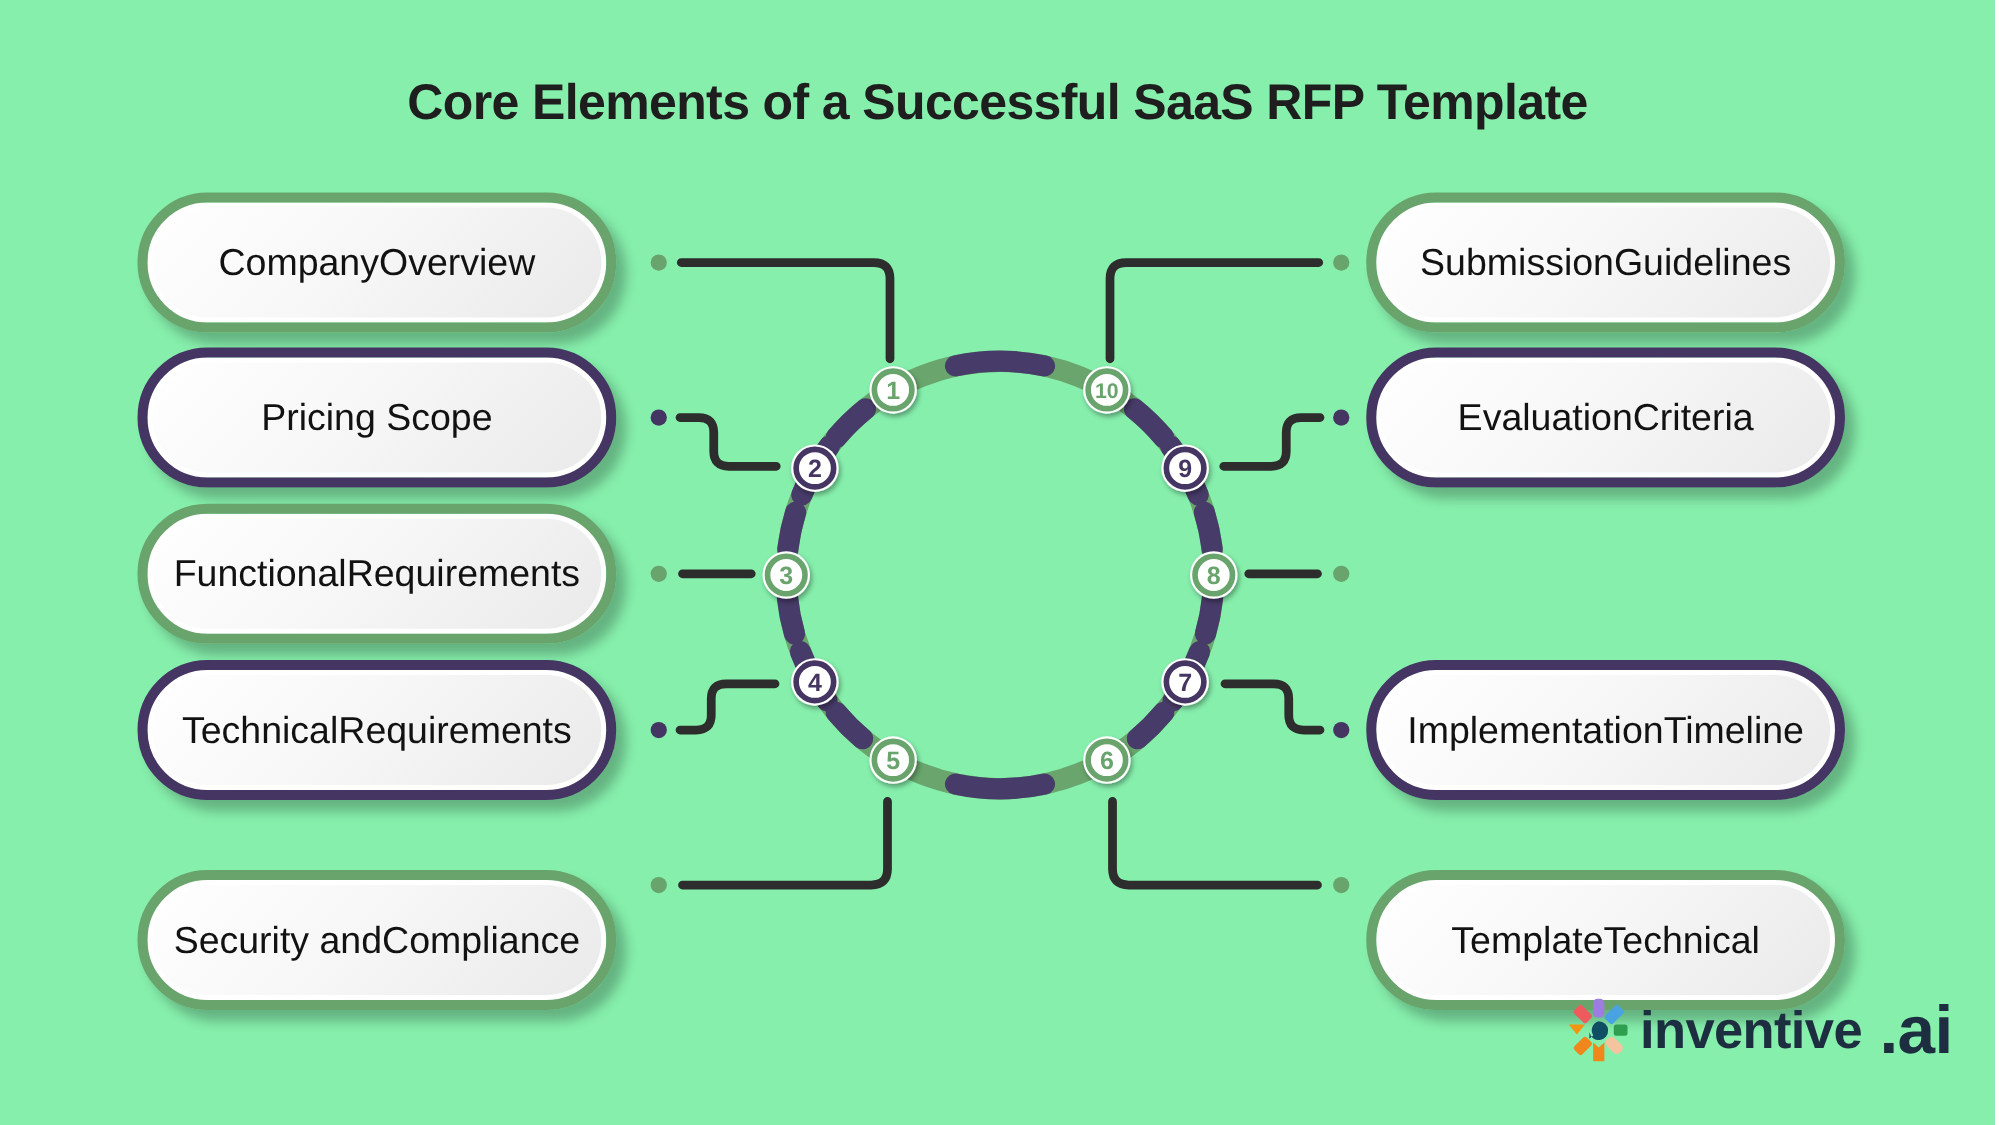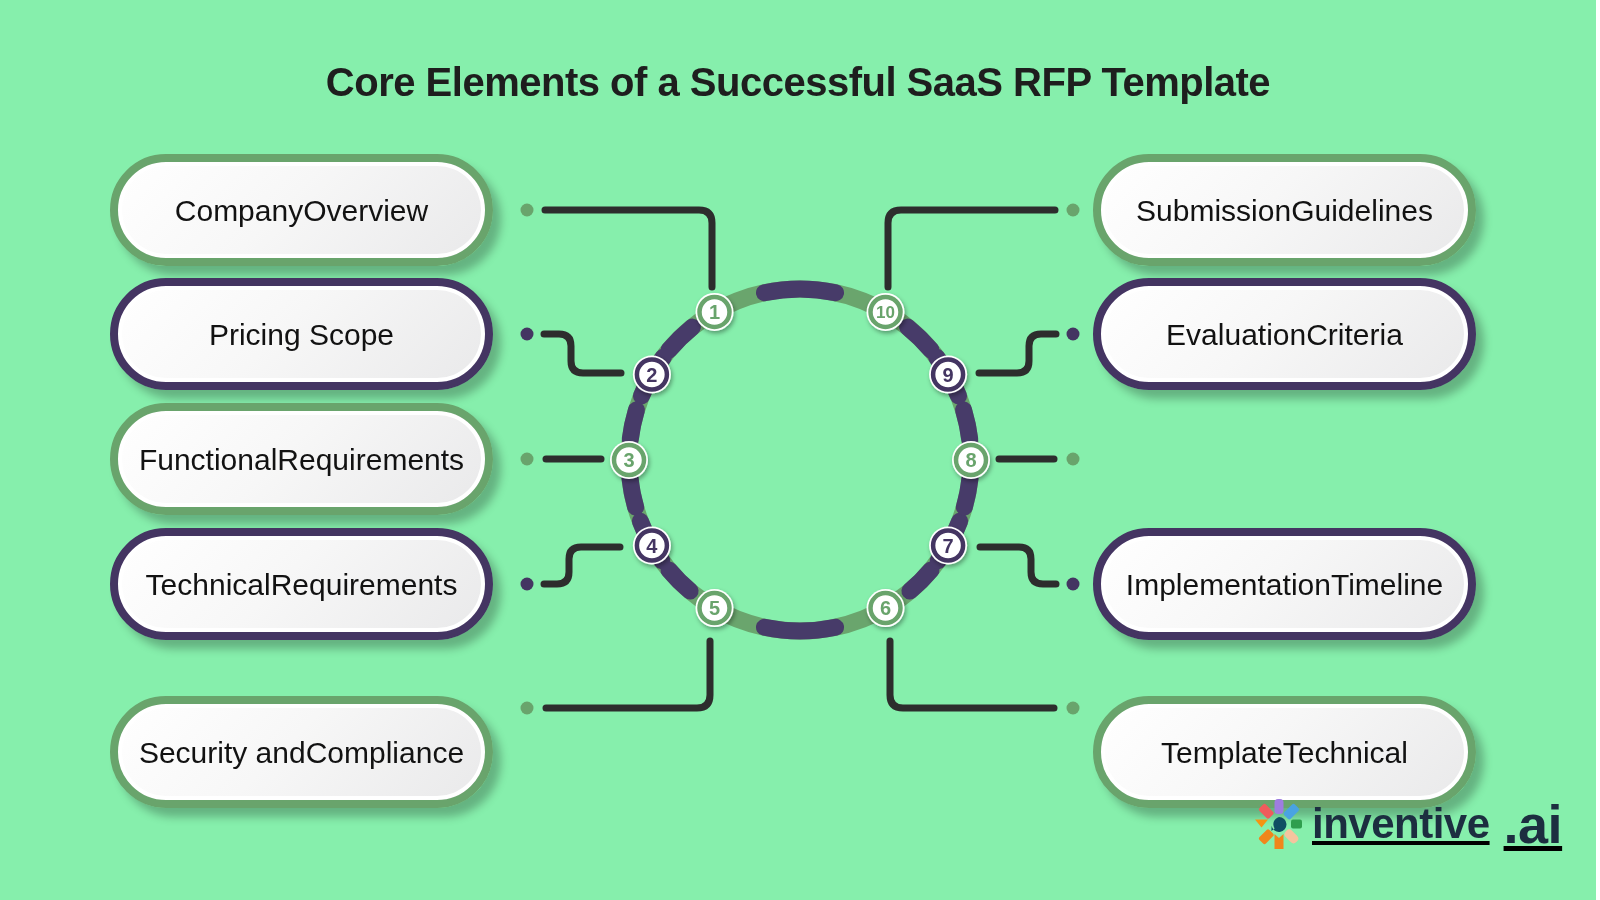--- a/index.html
+++ b/index.html
@@ -21,21 +21,21 @@
   }
   .pill.green{border-color:#69a46c;}
   .pill.purple{border-color:#443562;}
   .pill span{display:block;}
   .col-left{left:110px;}
   .col-right{left:1093px;}
   .row1{top:154px;} .row2{top:278px;} .row3{top:403px;align-items:center;} .row4{top:528px;} .row5{top:652px;margin-top:44px;}
   #diagram-svg{position:absolute;left:0;top:0;}
   .logo{
     position:absolute;left:1252px;top:795px;height:58px;
-    display:flex;align-items:center;text-decoration:underline;
+    display:flex;align-items:center;
   }
   .logo-text{font-size:42px;font-weight:700;color:#1c2e40;letter-spacing:-0.5px;margin-left:6px;}
   .logo-suffix{font-size:54px;font-weight:700;color:#1c2e40;margin-left:14px;letter-spacing:-0.5px;}
 </style>
 </head>
 <body>
 
 <div id="canvas">
 
   <div class="title">Core Elements of a Successful SaaS RFP Template</div>

